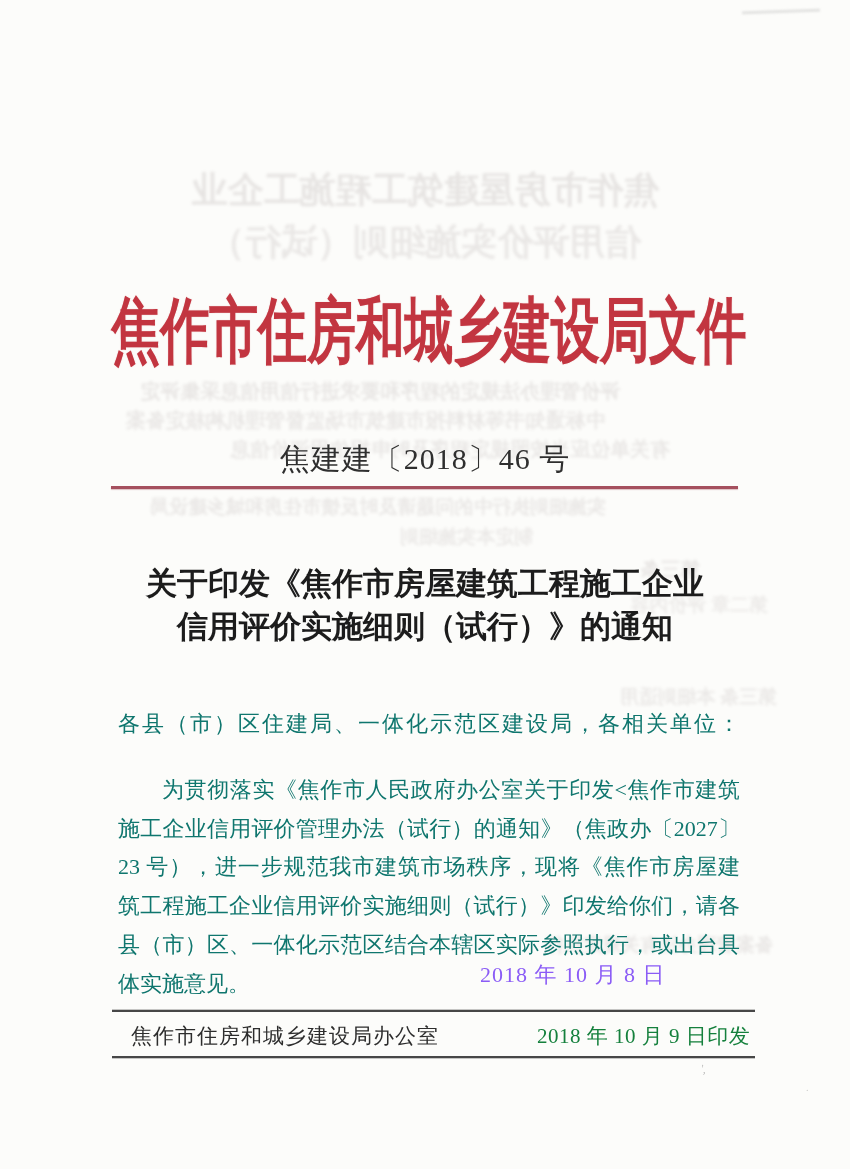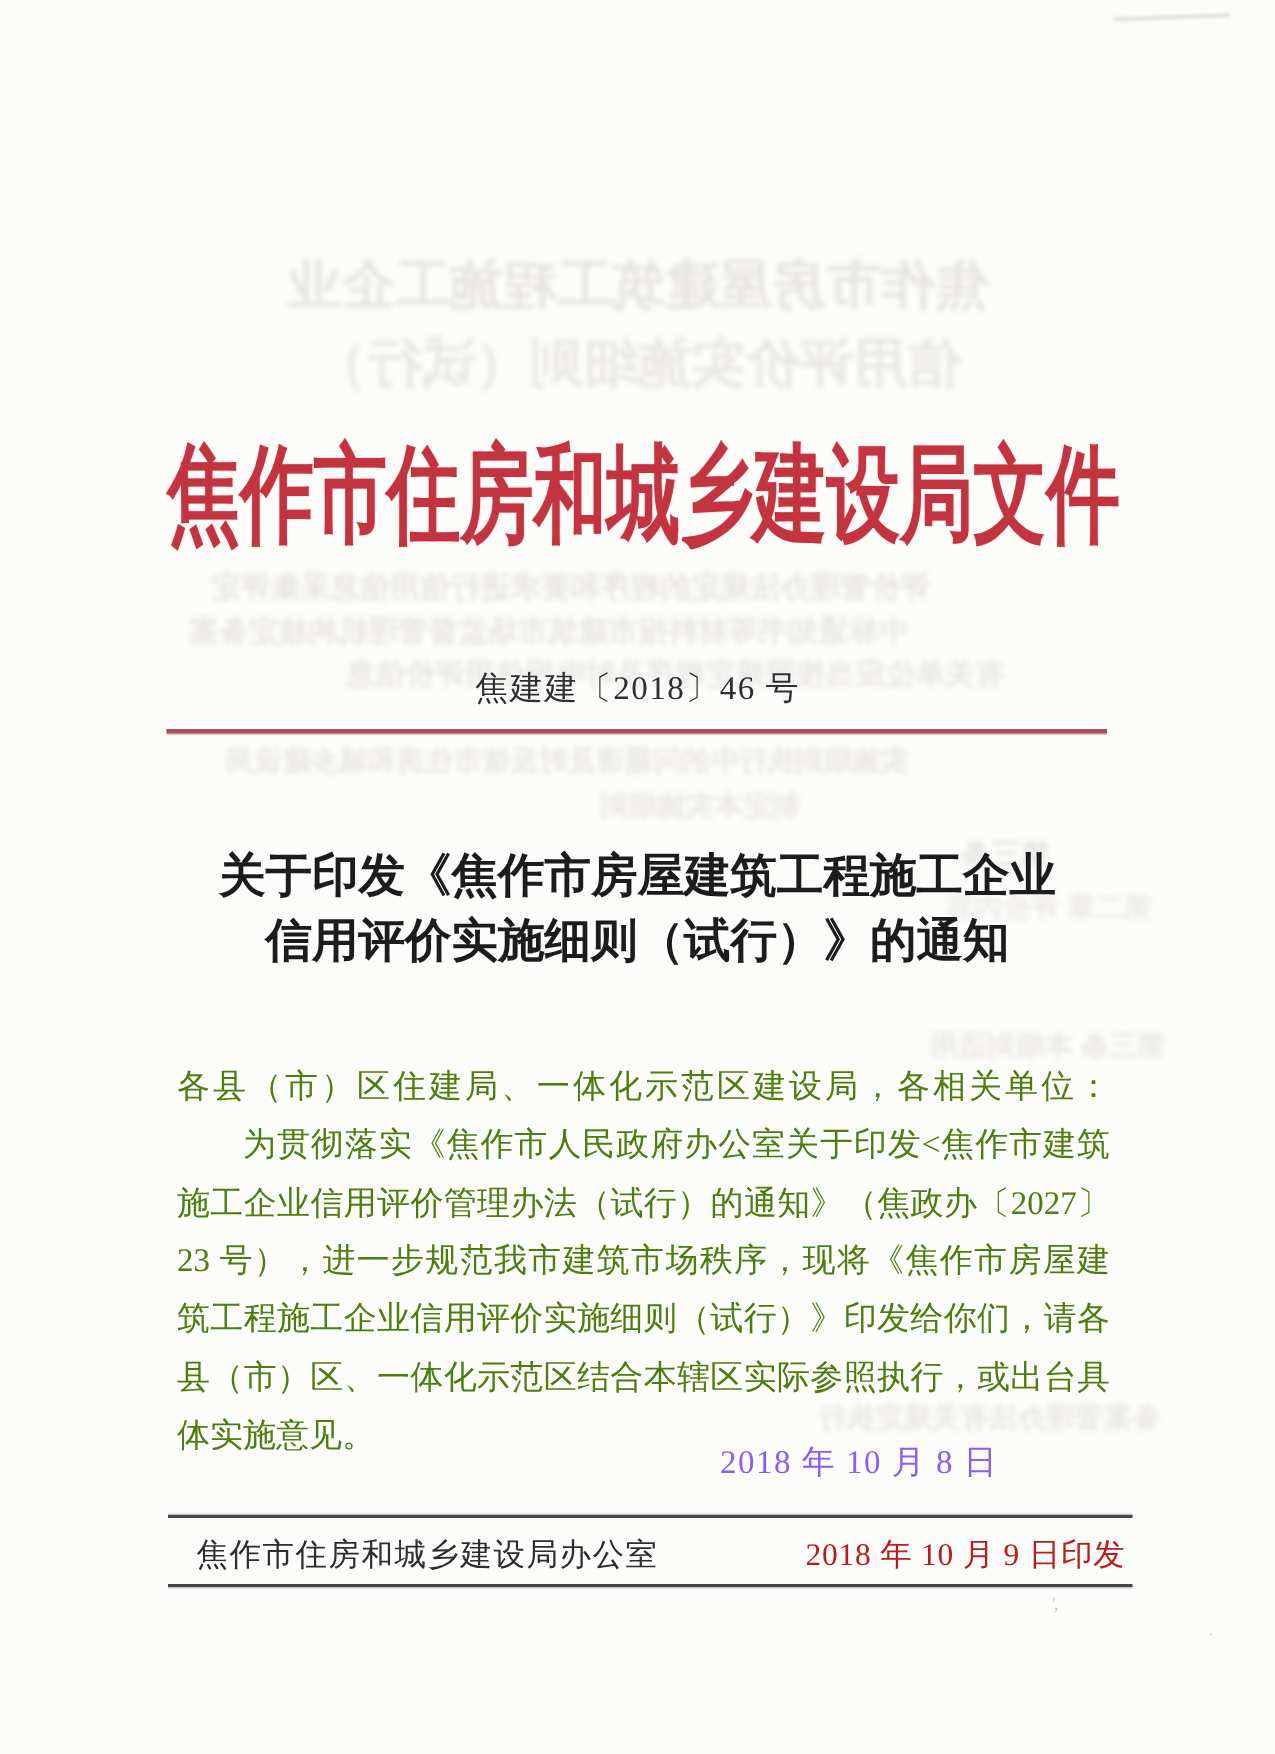--- a/index.html
+++ b/index.html
@@ -56,21 +56,21 @@
     transform: scale(0.74, 1.08);
     transform-origin: center top;
     letter-spacing: 0px;
     text-shadow: 0 0 1px rgba(194,53,64,.5);
   }
 
   
   .doc-number {
     position: absolute; top: 444px; left: 0; width: 850px;
     text-align: center;
-    font-size: 22px; color: #2f2f2f; line-height: 30px;
+    font-size: 30px; color: #2f2f2f; line-height: 30px;
     letter-spacing: 1px;
   }
 
   
   .red-rule {
     position: absolute; top: 486px; left: 111px;
     width: 627px; height: 3px;
     background: #a5505e;
     box-shadow: 0 1px 1px rgba(165,80,94,.35);
   }
@@ -79,29 +79,29 @@
   .doc-title {
     position: absolute; top: 562px; left: 0; width: 850px;
     text-align: center;
     font-size: 31px; font-weight: bold; color: #1c1c1c;
     line-height: 43px;
   }
 
   
   .body-block {
     position: absolute; top: 705px; left: 118px; width: 622px;
-    font-size: 22px; color: #4d7c0f;
+    font-size: 22px; color: #0f766e;
     line-height: 38.8px;
   }
   .bline {
     text-align: justify;
     text-align-last: justify;
     white-space: nowrap;
   }
-  .bline.indent { text-indent: 44px; }
+  .bline.indent { text-indent: 44px; margin-top: 27px; }
   .bline.last {
     text-align: right;
     text-align-last: left;
   }
 
   
   .issue-date {
     position: absolute; top: 960px; left: 480px;
     font-size: 22px; color: #8b5cf6; letter-spacing: 1px;
   }
@@ -112,21 +112,21 @@
     background: #474747;
   }
   .f-rule.top { top: 1010px; box-shadow: 0 -1px 0 rgba(70,70,70,.3); }
   .f-rule.bottom { top: 1056px; box-shadow: 0 1px 0 rgba(70,70,70,.3); }
   .footer-office {
     position: absolute; top: 1022px; left: 131px;
     font-size: 21px; color: #2d2d2d; letter-spacing: 1px;
   }
   .footer-print {
     position: absolute; top: 1022px; left: 537px;
-    font-size: 21px; color: #b91c1c; letter-spacing: .5px;
+    font-size: 21px; color: #15803d; letter-spacing: .5px;
   }
 
   
   .mark { position: absolute; color: #555; pointer-events: none; }
   .m0 { top: 1062px; left: 701px; font-size: 12px; opacity: .35; transform: rotate(8deg); }
   .m1 { top: 1082px; left: 806px; font-size: 10px; opacity: .3; }
 </style>
 </head>
 <body>
 

